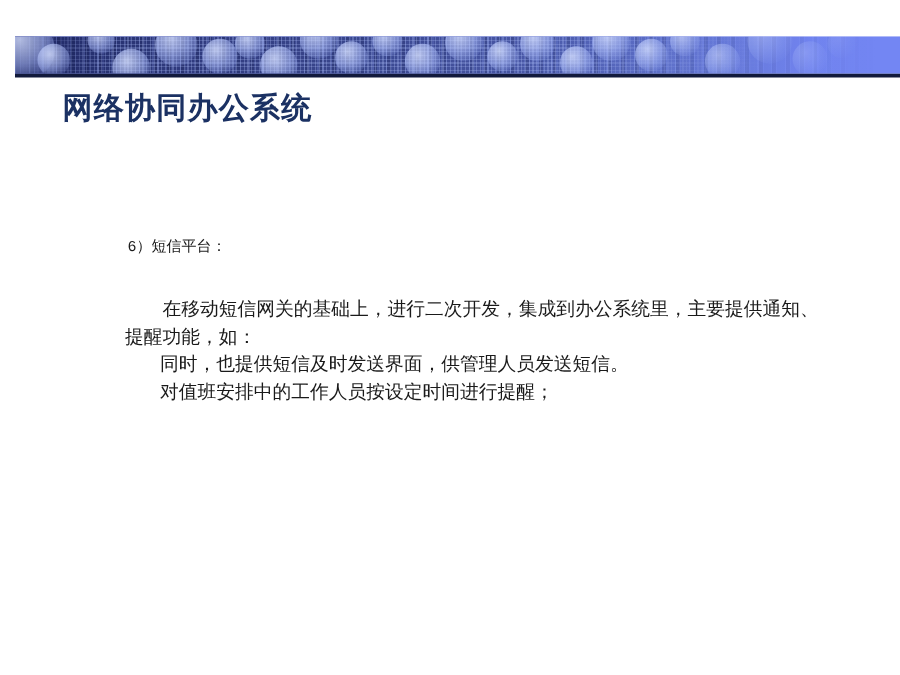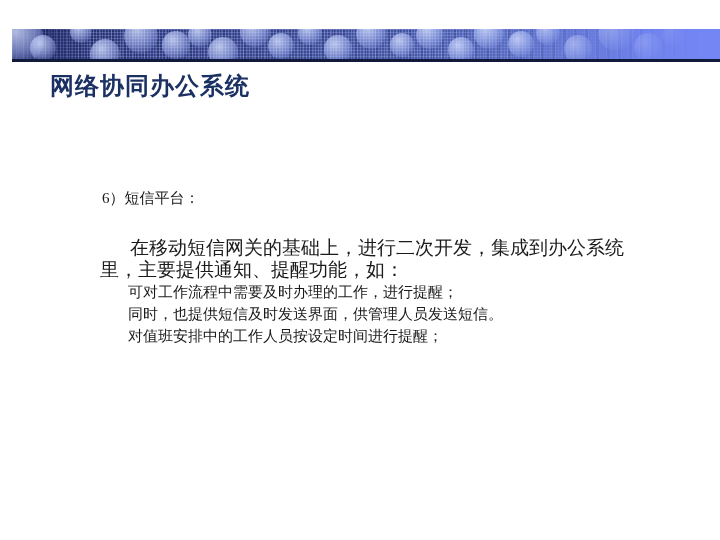--- a/index.html
+++ b/index.html
@@ -141,28 +141,29 @@
     position: absolute;
     left: 88px;
     top: 158px;
     width: 560px;
     color: #1a1a1a;
     font-family: "Liberation Serif", "DejaVu Serif", serif;
     font-size: 15px;
     line-height: 22px;
   }
   .heading-line {
-    font-size: 15px;
+    font-size: 12px;
     line-height: 22px;
     margin: 0 0 0 2px;
     white-space: nowrap;
+    font-family: Liberation Mono, monospace;
   }
   .para {
     margin: 28px 0 0 0;
-    font-size: 19px;
+    font-size: 15px;
     line-height: 22px;
     text-indent: 30px;
   }
   .sub-list {
     margin: 0;
     padding: 0;
     list-style: none;
   }
   .sub-list li {
     margin: 0 0 0 28px;
@@ -211,21 +212,20 @@
   <div class="top-band-rule"></div>
 
   <div class="title">网络协同办公系统</div>
 
   <div class="body-block">
     <p class="heading-line">6）短信平台：</p>
 
     <p class="para">在移动短信网关的基础上，进行二次开发，集成到办公系统里，主要提供通知、提醒功能，如：</p>
 
     <ul class="sub-list">
-      <li>可对工作流程中需要及时办理的工作，进行提醒；</li>
       <li>同时，也提供短信及时发送界面，供管理人员发送短信。</li>
       <li>对值班安排中的工作人员按设定时间进行提醒；</li>
     </ul>
   </div>
 
   <div class="bottom-band-rule"></div>
   <div class="bottom-band">
     <div class="deco-wrap">
       <div class="deco-wash"></div>
       <div class="deco-stripes"></div>

